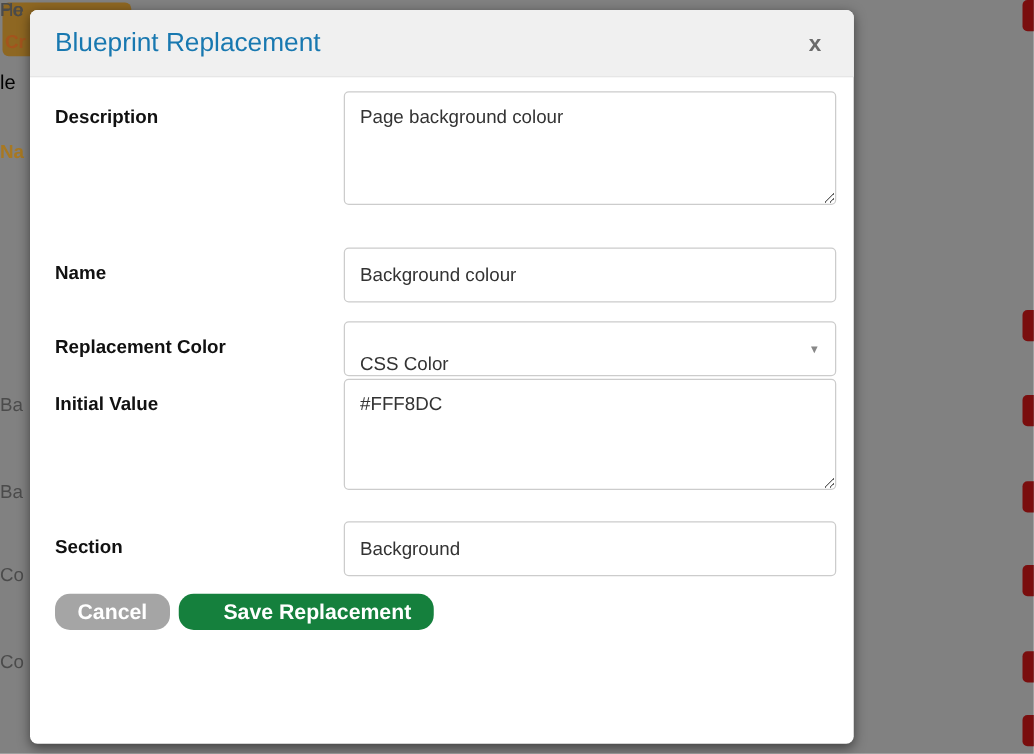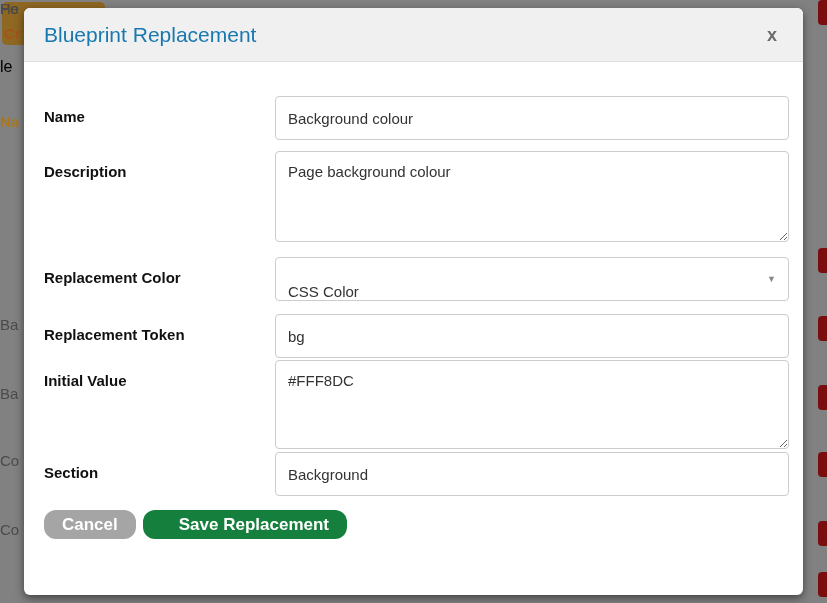--- a/index.html
+++ b/index.html
@@ -42,21 +42,21 @@
   .hint-del:nth-of-type(1) { top: 180px; }
   .hint-del:nth-of-type(2) { top: 248px; }
   .hint-del:nth-of-type(3) { top: 316px; }
   .hint-del:nth-of-type(4) { top: 385px; }
   .hint-del:nth-of-type(5) { top: 452px; }
   .hint-del:nth-of-type(6) { top: 521px; }
   .hint-del:nth-of-type(7) { top: 572px; }
 
   
   .modal {
-    position: absolute; left: 24px; top: 8px; width: 779px; height: 587px;
+    position: absolute; left: 24px; top: 8px; width: 659px; height: 587px;
     background: #FFFFFF; border-radius: 6px;
     box-shadow: 0 3px 9px rgba(0,0,0,0.5);
   }
   .modal-header {
     height: 54px; background: #F0F0F0; border-bottom: 1px solid #DEDEDE;
     border-radius: 6px 6px 0 0;
     display: flex; align-items: center; justify-content: space-between;
     padding: 0 26px 0 20px;
   }
   .modal-title { font-size: 21px; color: #1878B0; }
@@ -77,21 +77,21 @@
     font-family: "Liberation Sans", sans-serif;
     font-size: 15px; color: #333333; background: #FFFFFF;
   }
   input.ctrl { height: 44px; padding: 0 12px; width: 100%; }
   textarea.ctrl { padding: 10px 12px; width: 100%; resize: both; line-height: 1.35; }
   .row-name        { margin-top: 34px; }
   .row-description { margin-top: 11px; }
   .row-type        { margin-top: 15px; }
   .row-token       { margin-top: 13px; }
   .row-initial     { margin-top: 2px; }
-  .row-section     { margin-top: 3px; }
+  .row-section     { margin-top: 25px; }
   .ta-description  { height: 91px; }
   .ta-initial      { height: 89px; }
 
   .select {
     height: 44px; position: relative; display: flex; align-items: flex-end;
     padding: 0 30px 0 12px; cursor: pointer;
   }
   .select .arrow {
     position: absolute; right: 12px; top: 50%; transform: translateY(-50%);
     font-size: 9px; color: #888888;
@@ -133,42 +133,38 @@
 </div>
 
 <div class="modal">
   <div class="modal-header">
     <span class="modal-title">Blueprint Replacement</span>
     <span class="modal-close">x</span>
   </div>
 
   <div class="modal-body">
 
+    <div class="form-row row-description">
+      <label class="form-label">Description</label>
+      <textarea class="ctrl ta-description" style="">Page background colour</textarea>
+    </div>
+
     <div class="form-row row-name">
       <label class="form-label">Name</label>
       <input class="ctrl" type="text" value="Background colour" style="">
-    </div>
-
-    <div class="form-row row-description">
-      <label class="form-label">Description</label>
-      <textarea class="ctrl ta-description" style="">Page background colour</textarea>
     </div>
 
     <div class="form-row row-type">
       <label class="form-label">Replacement Color</label>
       <div class="select ctrl">
         <span>CSS Color</span>
         <span class="arrow"></span>
       </div>
     </div>
 
-    <div class="form-row row-token">
-      <label class="form-label">Replacement Token</label>
-      <input class="ctrl" type="text" value="bg" style="">
-    </div>
 
     <div class="form-row row-initial">
       <label class="form-label">Initial Value</label>
       <textarea class="ctrl ta-initial" style="">#FFF8DC</textarea>
     </div>
 
     <div class="form-row row-section">
       <label class="form-label">Section</label>
       <input class="ctrl" type="text" value="Background" style="">
     </div>

